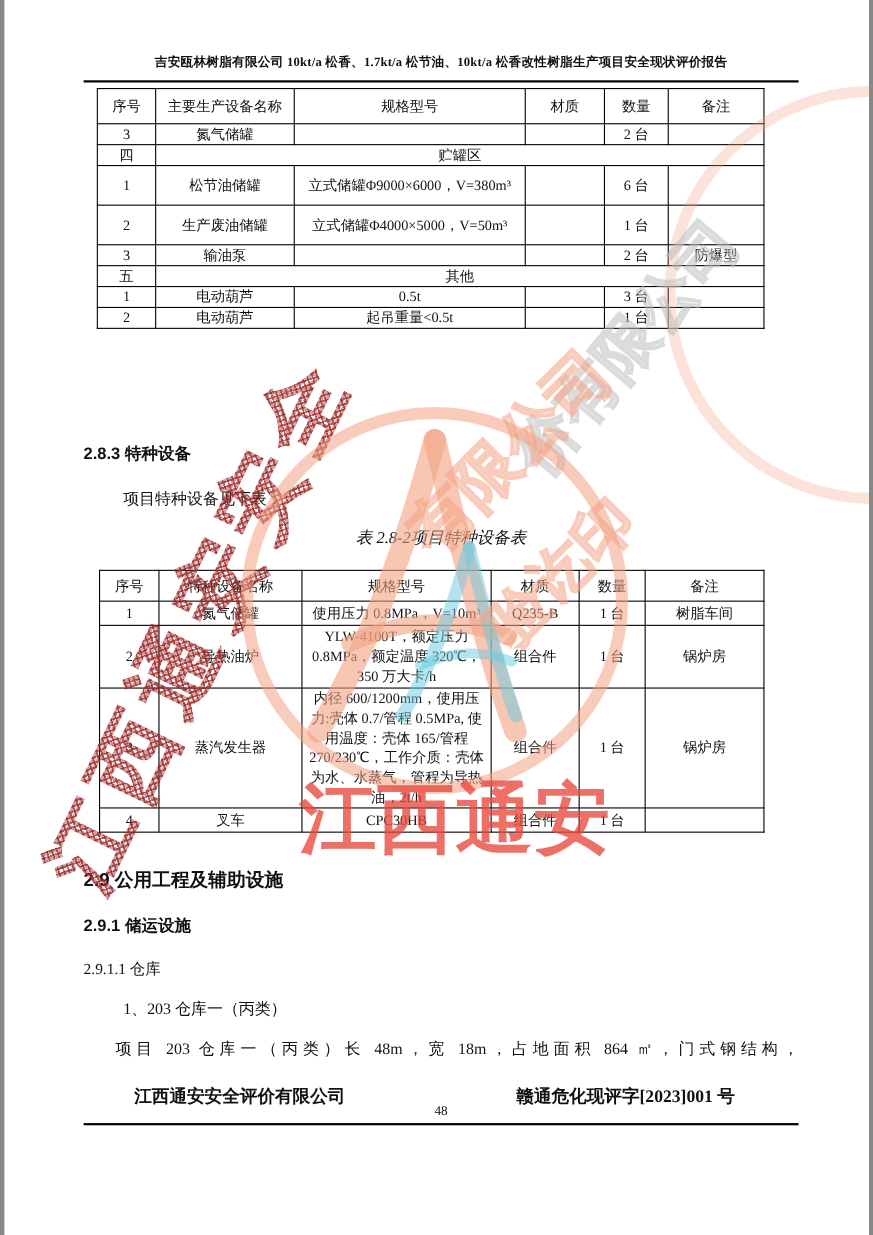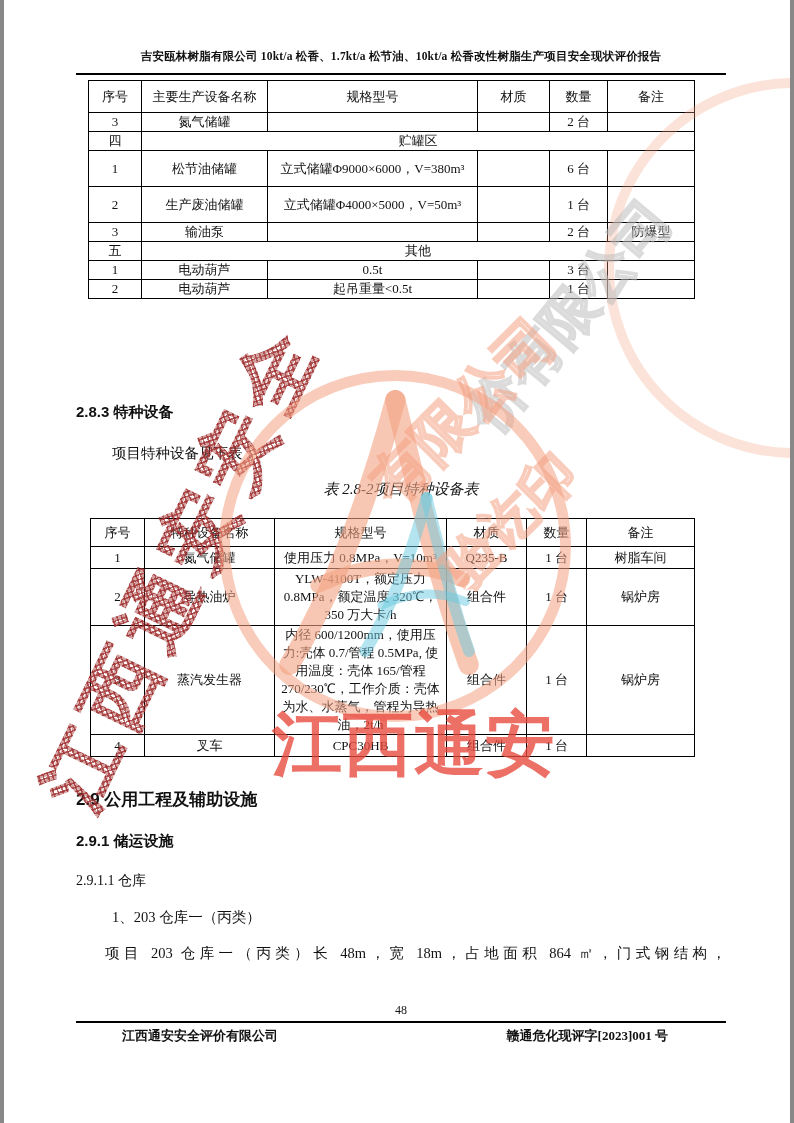--- a/index.html
+++ b/index.html
@@ -6,22 +6,22 @@
   .page{
     position:relative;width:786px;height:1123px;background:#fff;margin:0 auto;
     overflow:hidden;font-family:"Liberation Serif",serif;color:#111;
   }
   
   .doc-header{position:absolute;top:49px;left:72px;width:650px;text-align:center;
     font-size:11.5px;font-weight:bold;letter-spacing:.2px;}
   .header-rule{position:absolute;top:73px;left:72px;width:650px;border-top:2px solid #000;}
   .page-number{position:absolute;top:1003px;left:0;width:794px;text-align:center;font-size:12px;}
   .footer-rule{position:absolute;top:1021px;left:72px;width:650px;border-top:2px solid #000;}
-  .doc-footer{position:absolute;top:1027px;left:72px;width:650px;display:flex;
-    justify-content:space-between;font-size:13px;font-weight:bold;}
+  .doc-footer{position:absolute;top:987px;left:72px;width:650px;display:flex;
+    justify-content:space-between;font-size:16px;font-weight:bold;}
   .doc-footer .fl{padding-left:46px;}
   .doc-footer .fr{padding-right:58px;}
   
   table.doc{border-collapse:collapse;table-layout:fixed;position:absolute;
     font-size:13px;line-height:18px;border-radius:19px;}
   table.doc td,table.doc th{border:1px solid #000;text-align:center;vertical-align:middle;
     padding:0 2px;font-weight:normal;overflow:hidden;}
   #tbl1{left:84px;top:80px;width:606px;}
   #tbl2{left:86px;top:518px;width:604px;}
   tr.h32{height:32px;} tr.h74{height:74px;} tr.h18{height:18px;} tr.h36{height:36px;}

